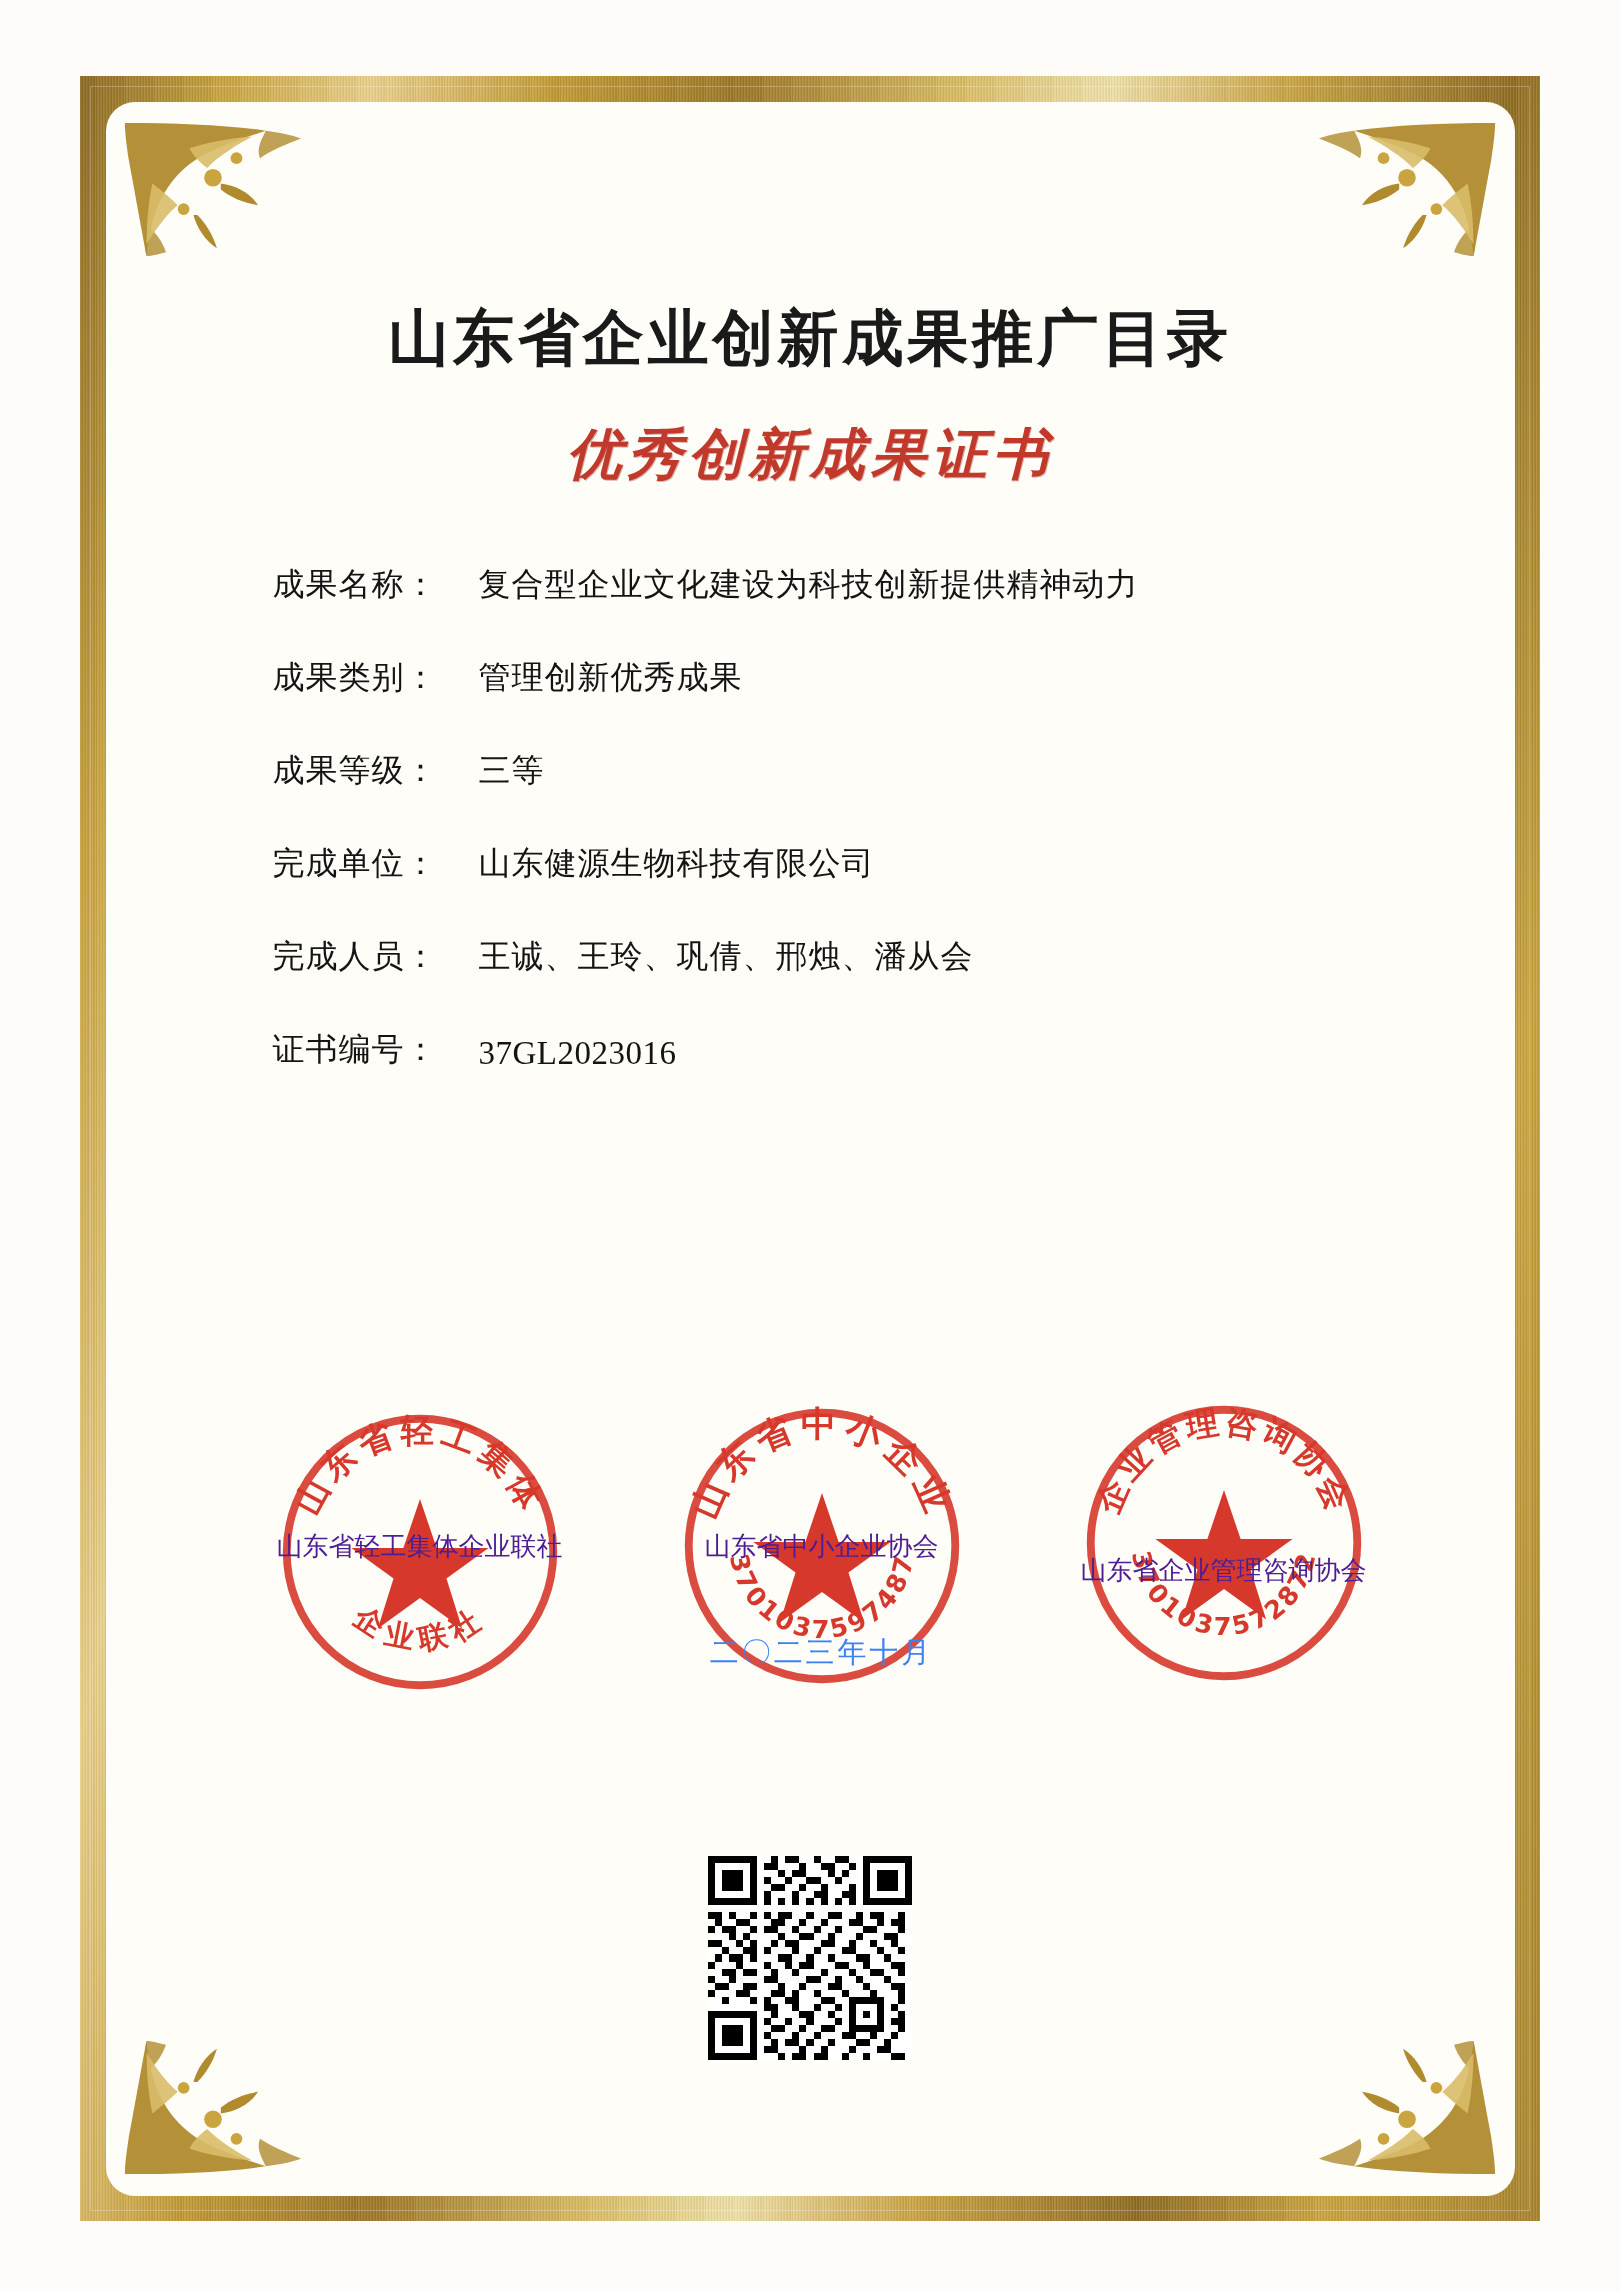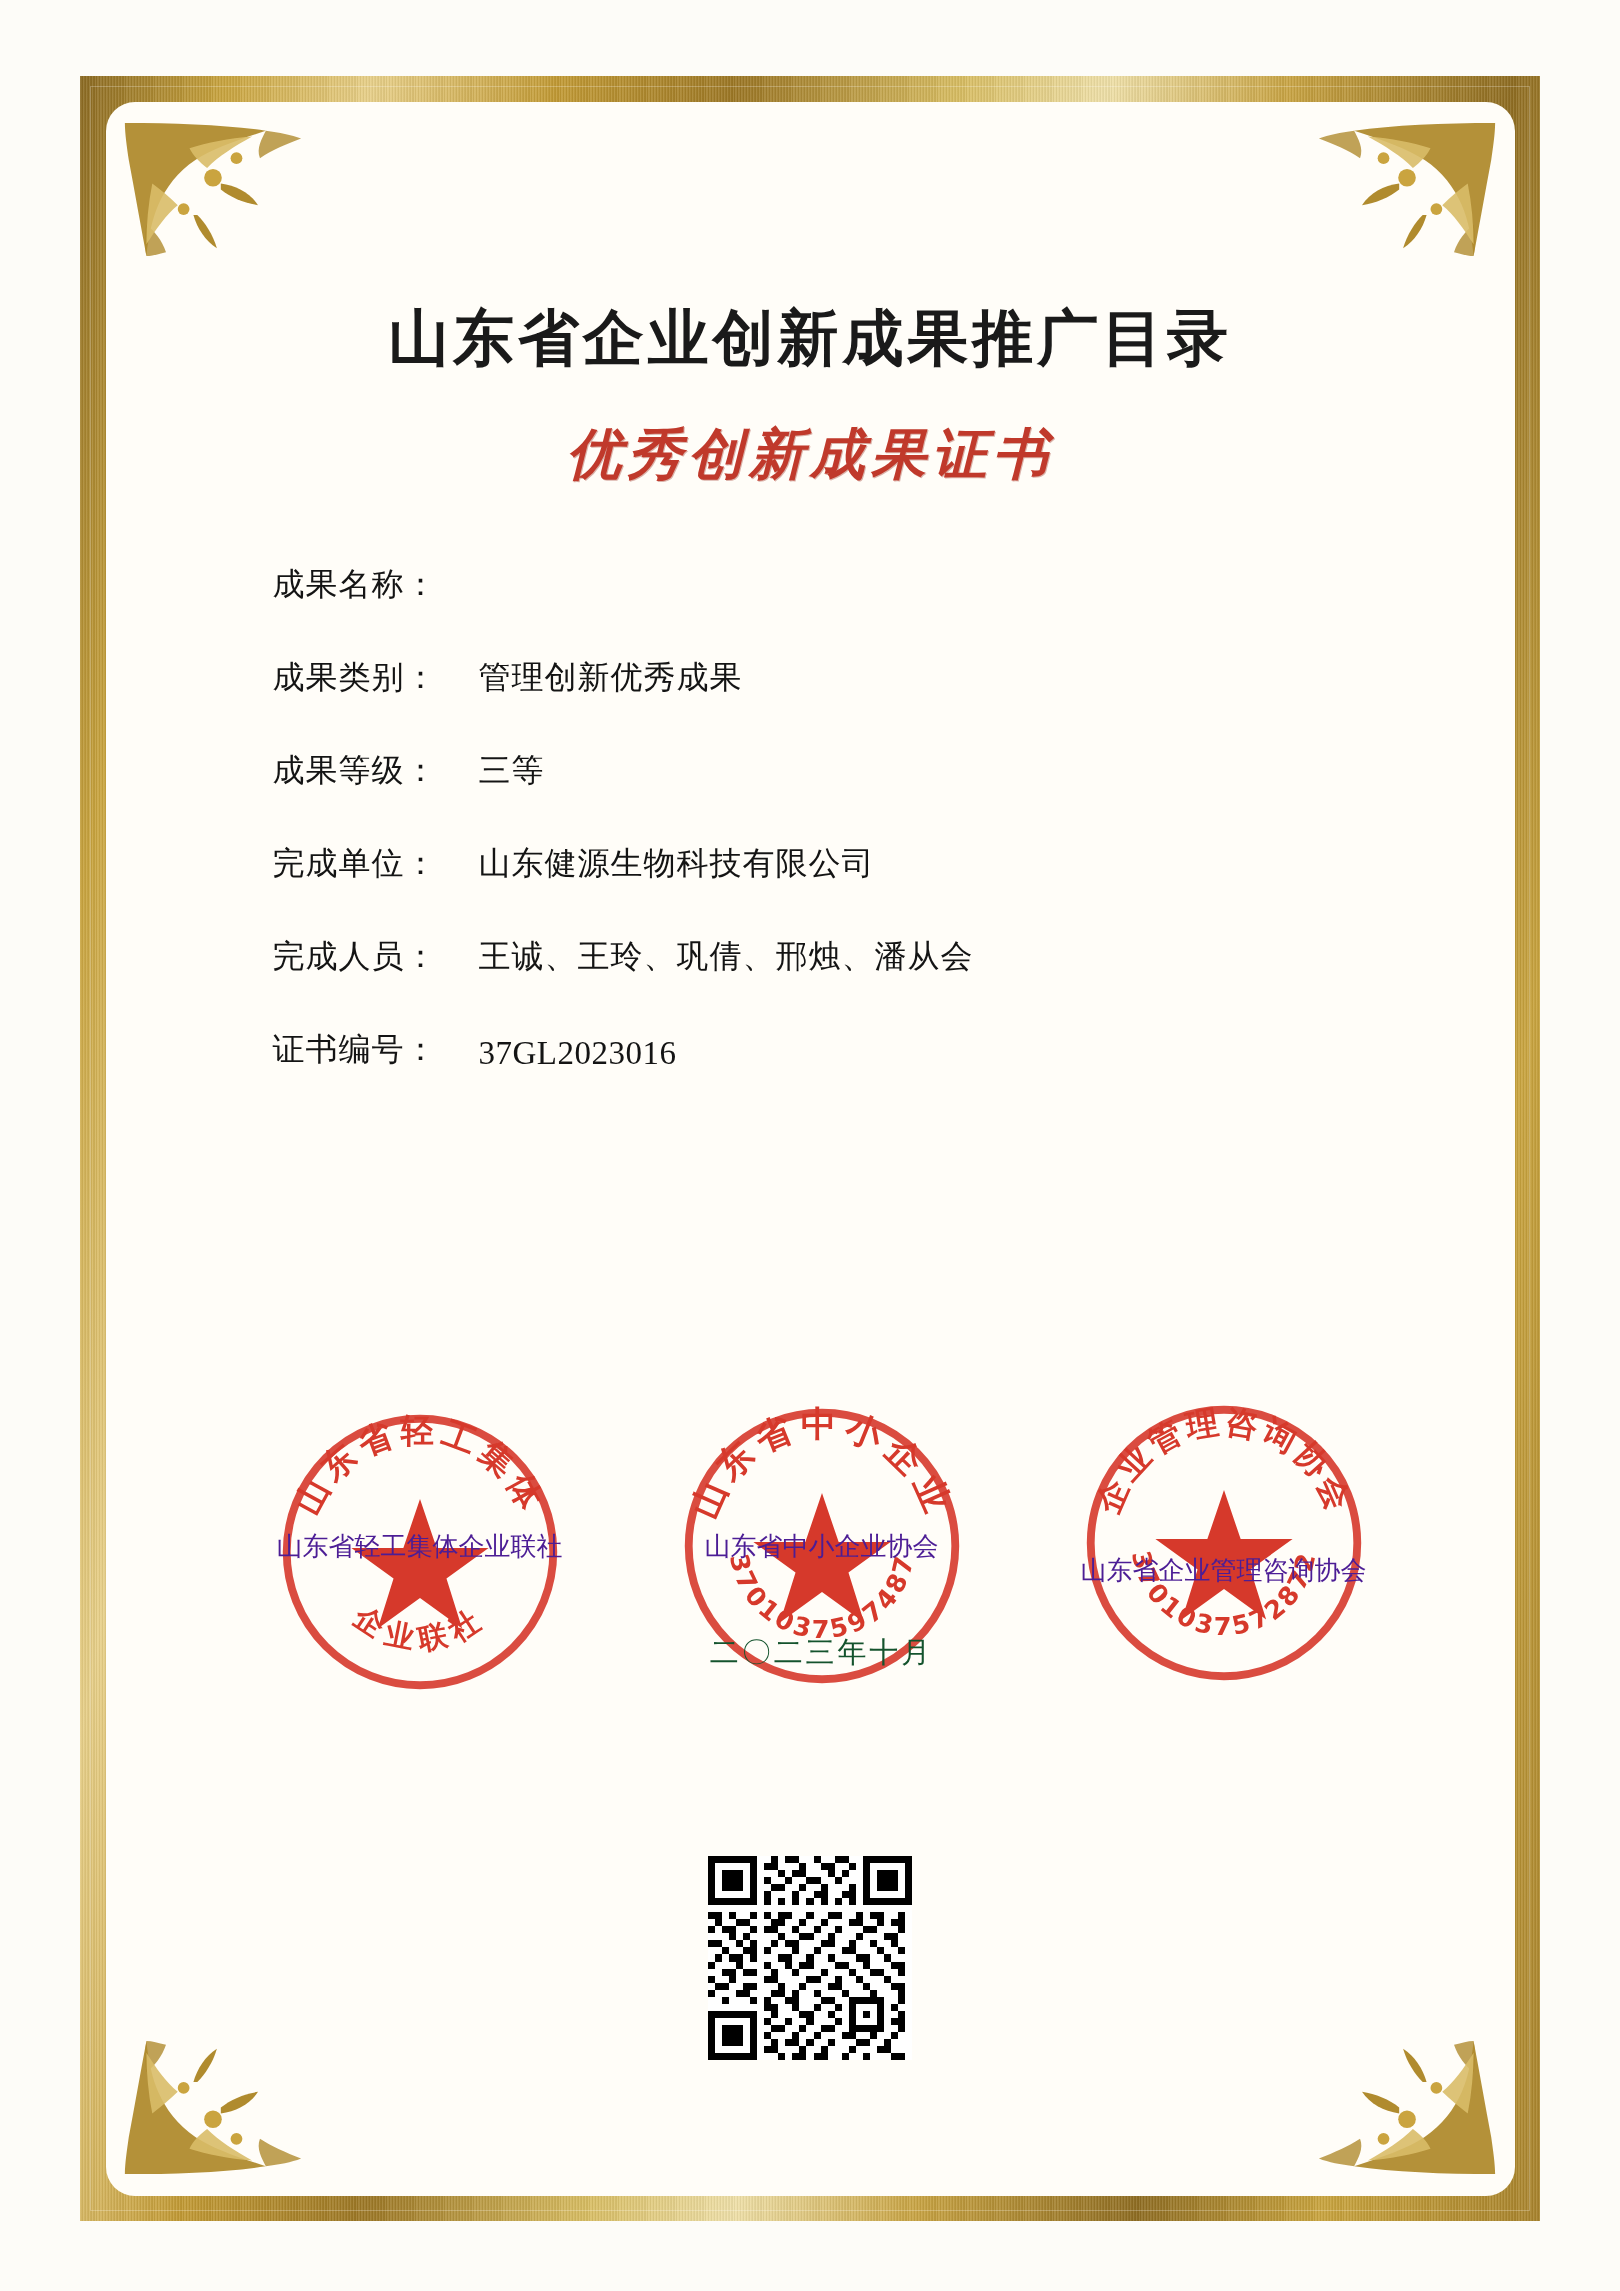--- a/index.html
+++ b/index.html
@@ -165,21 +165,21 @@
 
   .seal-date {
     position: absolute;
     left: 402px;
     top: 237px;
     width: 412px;
     text-align: center;
     font-family: "DejaVu Sans", sans-serif;
     font-size: 29px;
     letter-spacing: 2.9px;
-    color: #14532d;
+    color: #3b82f6;
   }
 
   
   .qr {
     position: absolute;
     left: 50%;
     transform: translateX(-50%);
     top: 1754px;
     width: 204px;
     height: 204px;
@@ -259,20 +259,21 @@
         </svg>
       </div>
 
       <div class="title-main">山东省企业创新成果推广目录</div>
       <div class="title-sub">优秀创新成果证书</div>
 
       <div class="fields">
 
         <div class="field-row">
           <div class="field-label">成果名称：</div>
+          <div class="field-value">复合型企业文化建设为科技创新提供精神动力</div>
         </div>
 
         <div class="field-row">
           <div class="field-label">成果类别：</div>
           <div class="field-value">管理创新优秀成果</div>
         </div>
 
         <div class="field-row">
           <div class="field-label">成果等级：</div>
           <div class="field-value">三等</div>

